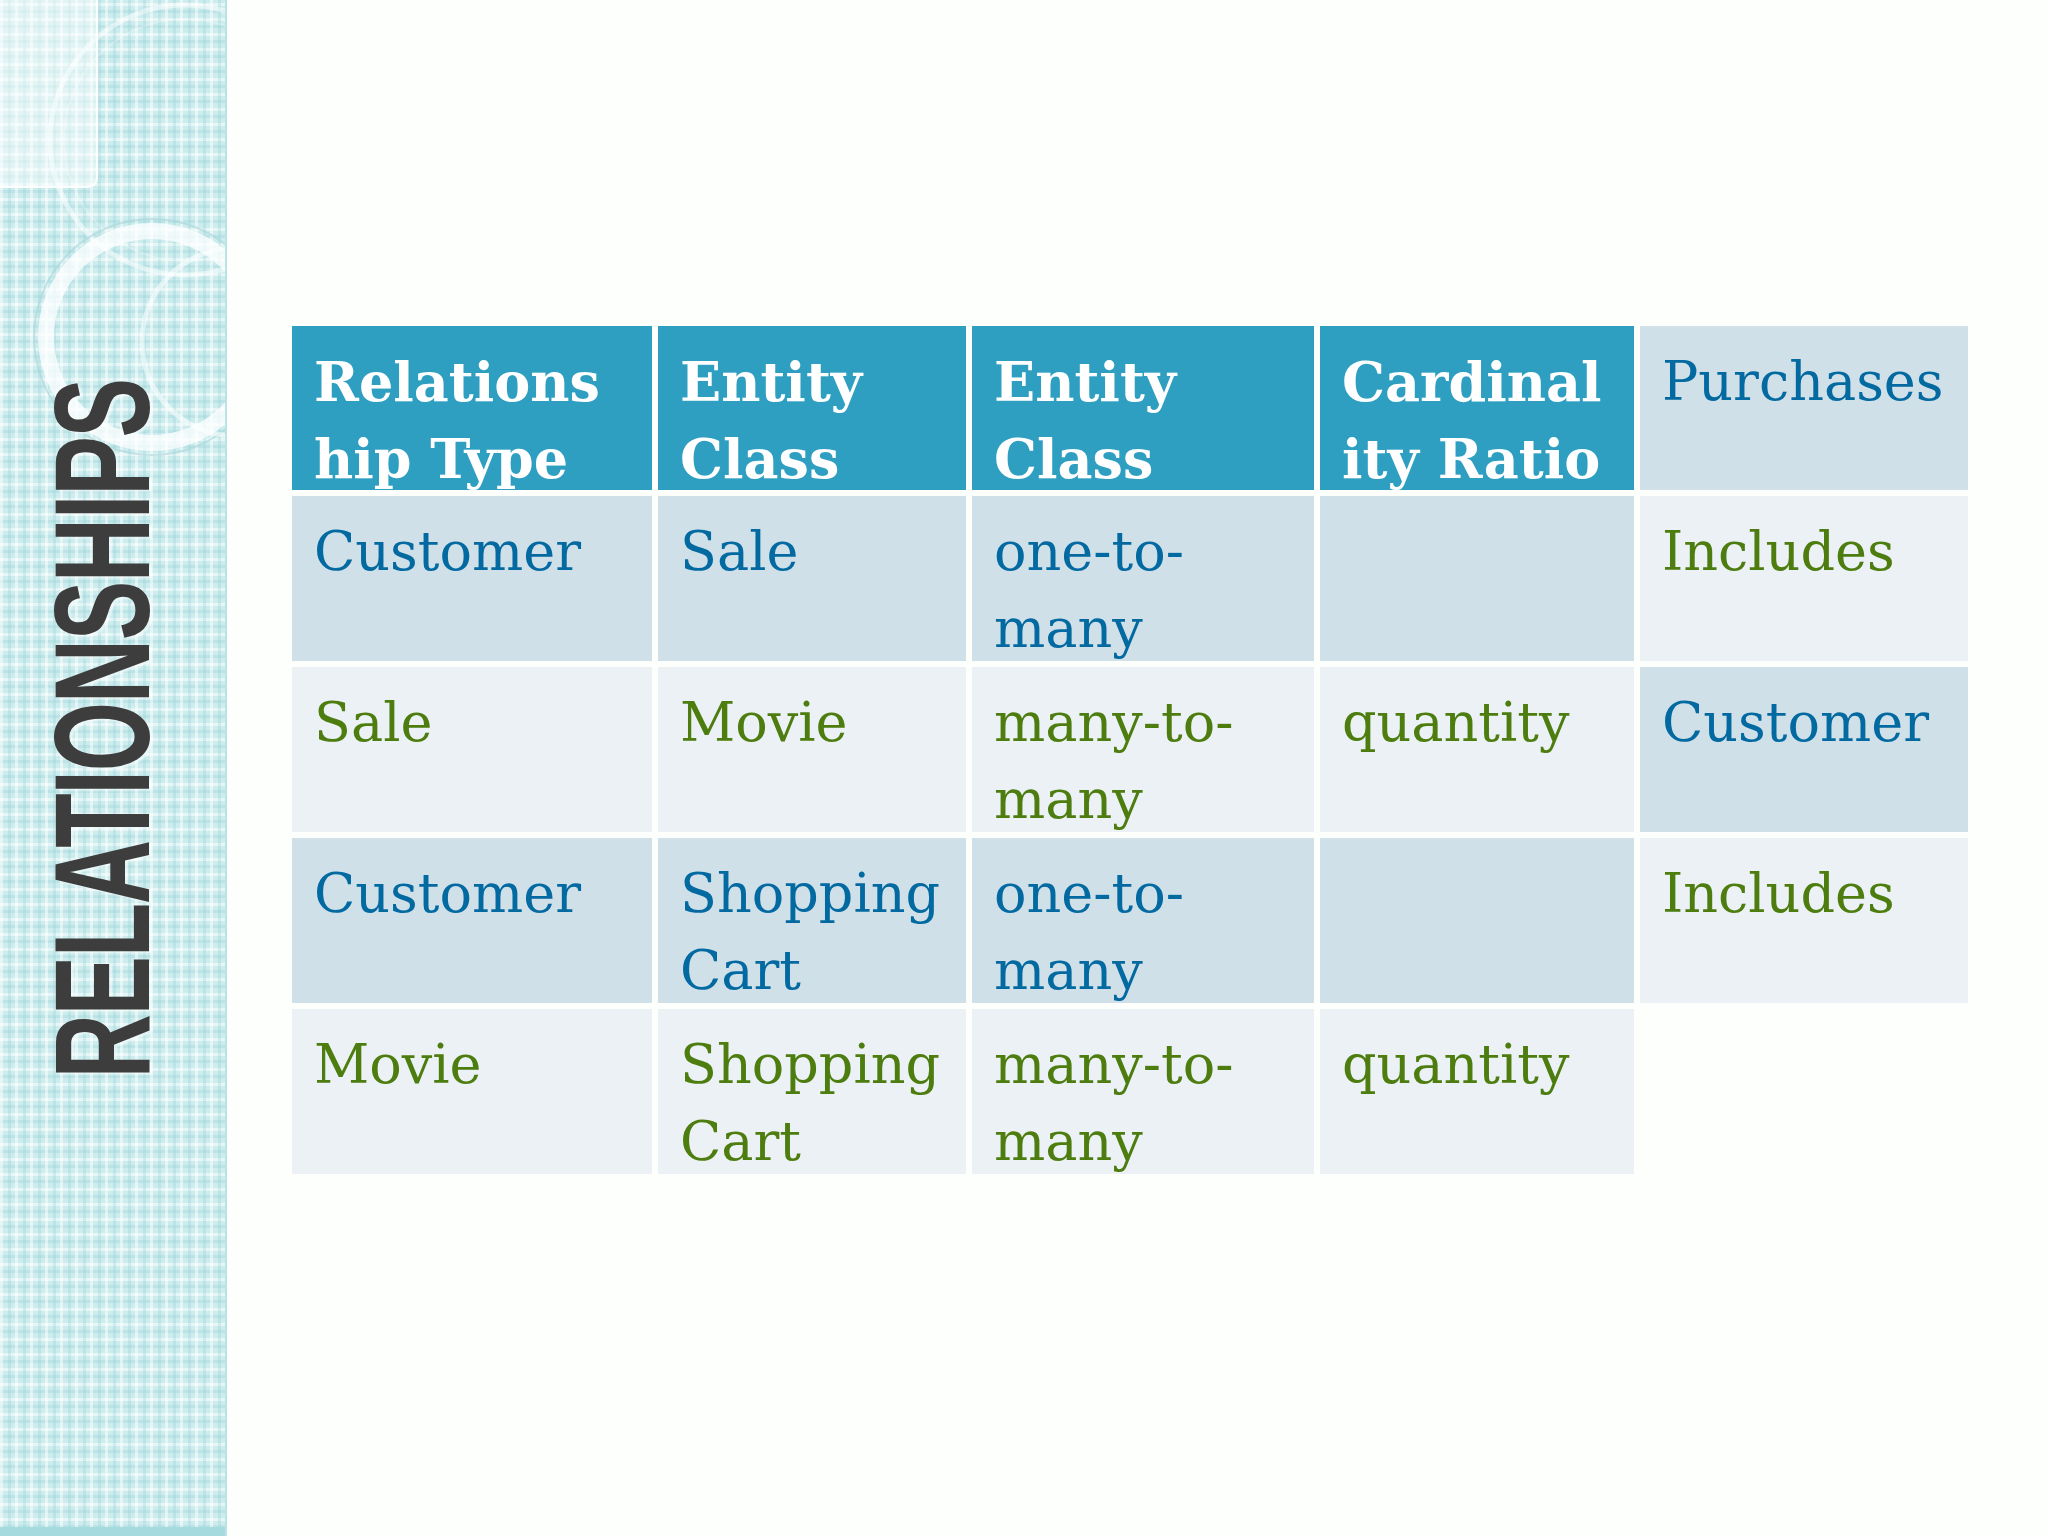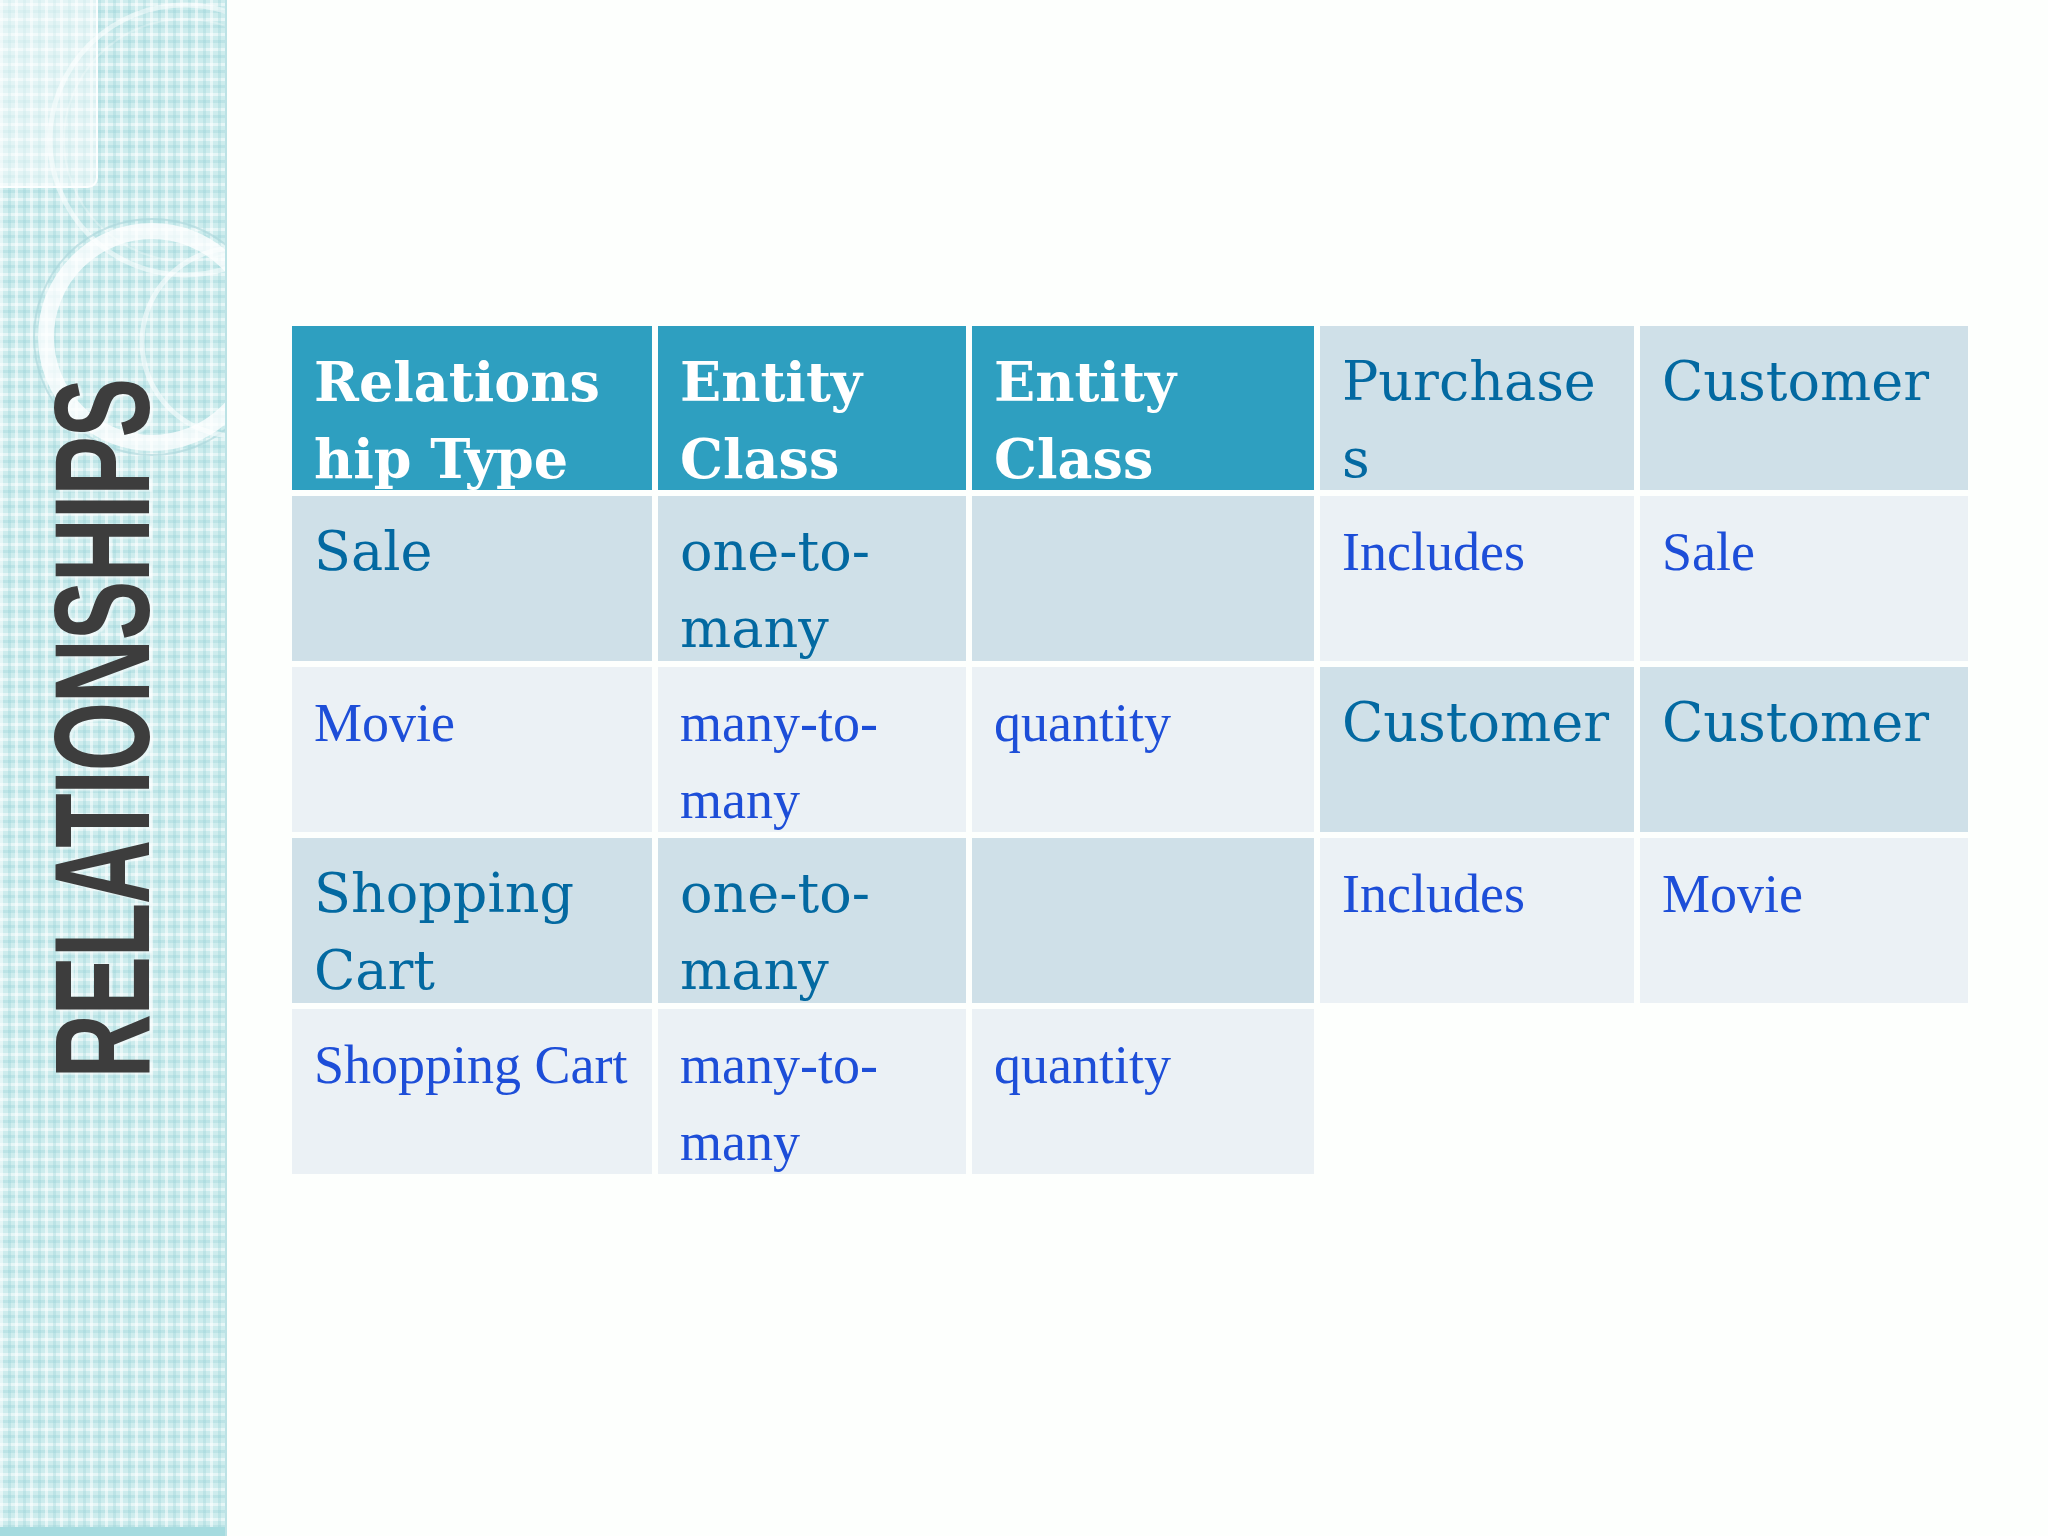--- a/index.html
+++ b/index.html
@@ -94,21 +94,21 @@
     overflow-wrap: anywhere;
     word-break: break-word;
     box-sizing: border-box;
   }
   .cell.th {
     background: #2e9fc0;
     color: #ffffff;
     font-weight: bold;
   }
   .cell.odd  { background: #cfe0e8; color: #0369a1; }
-  .cell.even { background: #ebf1f5; color: #1d4ed8; font-family: Liberation Serif, serif; }
+  .cell.even { background: #ebf1f5; color: #4d7c0f; }
 </style>
 </head>
 <body>
 
 <div class="slide">
 
   <aside class="sidebar">
     <div class="deco-box"></div>
     <svg class="deco-circles" width="225" height="520" viewBox="0 0 225 520">
       <circle cx="185" cy="140" r="135" stroke="rgba(255,255,255,0.50)" stroke-width="5" fill="none"></circle>
@@ -120,20 +120,21 @@
     <div class="v-title">RELATIONSHIPS</div>
     <div class="sidebar-bottom-strip"></div>
   </aside>
 
   <main class="content">
     <div class="reltable">
 
       <div class="cell th">Relationship Type</div>
       <div class="cell th">Entity Class</div>
       <div class="cell th">Entity Class</div>
+      <div class="cell th">Cardinality Ratio</div>
 
       <div class="cell odd">Purchases</div>
       <div class="cell odd">Customer</div>
       <div class="cell odd">Sale</div>
       <div class="cell odd">one-to-many</div>
       <div class="cell odd"></div>
 
       <div class="cell even">Includes</div>
       <div class="cell even">Sale</div>
       <div class="cell even">Movie</div>

